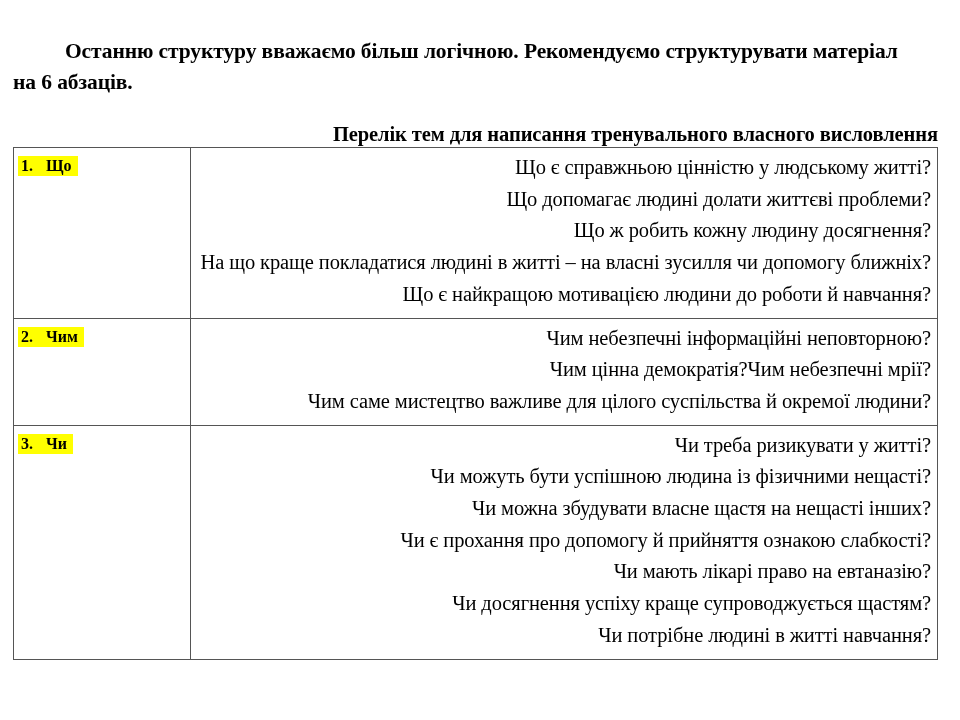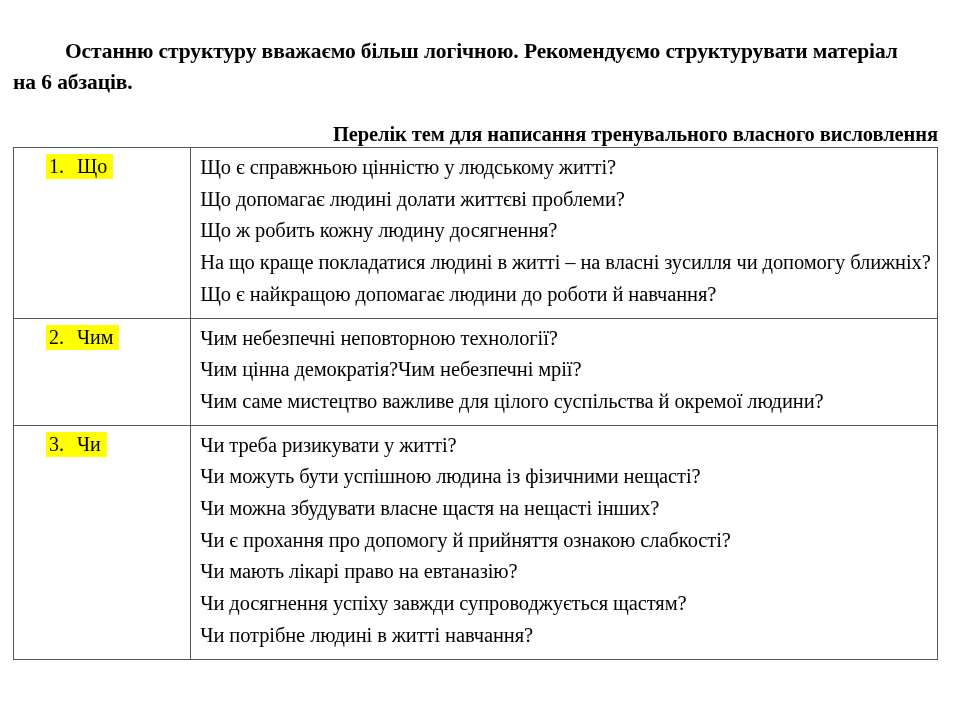--- a/index.html
+++ b/index.html
@@ -64,42 +64,42 @@
   }
   .col-label {
     width: 177px;
   }
   .col-items {
     width: 746px;
   }
 
   .label-cell-inner {
     padding: 5px 0 10px 4px;
-    font-size: 20px;
-    font-weight: normal;
+    font-size: 16px;
+    font-weight: bold;
     line-height: 26px;
     white-space: nowrap;
-    margin-left: 28px;
   }
   .hl {
     background: #ffff00;
     padding: 1px 6px 2px 3px;
   }
   .hl .num {
     margin-right: 13px;
   }
 
   .items-cell-inner {
     padding: 4px 6px 7px 9px;
     font-size: 20.5px;
     line-height: 31.7px;
     letter-spacing: -0.1px;
   }
   .item-line {
     white-space: normal;
+    text-align: right;
   }
 </style>
 </head>
 <body>
 
 <div class="page">
 
   <p class="intro">Останню структуру вважаємо більш логічною. Рекомендуємо структурувати матеріал на 6 абзаців.</p>
 
   <p class="subtitle">Перелік тем для написання тренувального власного висловлення</p>
@@ -116,54 +116,54 @@
           <div class="label-cell-inner">
             <span class="hl"><span class="num">1.</span><span>Що</span></span>
           </div>
         </td>
         <td>
           <div class="items-cell-inner">
             <div class="item-line">Що є справжньою цінністю у людському житті?</div>
             <div class="item-line">Що допомагає людині долати життєві проблеми?</div>
             <div class="item-line">Що ж робить кожну людину досягнення?</div>
             <div class="item-line">На що краще покладатися людині в житті – на власні зусилля чи допомогу ближніх?</div>
-            <div class="item-line">Що є найкращою допомагає людини до роботи й навчання?</div>
+            <div class="item-line">Що є найкращою мотивацією людини до роботи й навчання?</div>
           </div>
         </td>
       </tr>
 
       <tr>
         <td>
           <div class="label-cell-inner">
             <span class="hl"><span class="num">2.</span><span>Чим</span></span>
           </div>
         </td>
         <td>
           <div class="items-cell-inner">
-            <div class="item-line">Чим небезпечні неповторною технології?</div>
+            <div class="item-line">Чим небезпечні інформаційні неповторною?</div>
             <div class="item-line">Чим цінна демократія?Чим небезпечні мрії?</div>
             <div class="item-line">Чим саме мистецтво важливе для цілого суспільства й окремої людини?</div>
           </div>
         </td>
       </tr>
 
       <tr>
         <td>
           <div class="label-cell-inner">
             <span class="hl"><span class="num">3.</span><span>Чи</span></span>
           </div>
         </td>
         <td>
           <div class="items-cell-inner">
             <div class="item-line">Чи треба ризикувати у житті?</div>
             <div class="item-line">Чи можуть бути успішною людина із фізичними нещасті?</div>
             <div class="item-line">Чи можна збудувати власне щастя на нещасті інших?</div>
             <div class="item-line">Чи є прохання про допомогу й прийняття ознакою слабкості?</div>
             <div class="item-line">Чи мають лікарі право на евтаназію?</div>
-            <div class="item-line">Чи досягнення успіху завжди супроводжується щастям?</div>
+            <div class="item-line">Чи досягнення успіху краще супроводжується щастям?</div>
             <div class="item-line">Чи потрібне людині в житті навчання?</div>
           </div>
         </td>
       </tr>
 
     </tbody>
   </table>
 
 </div>
 

